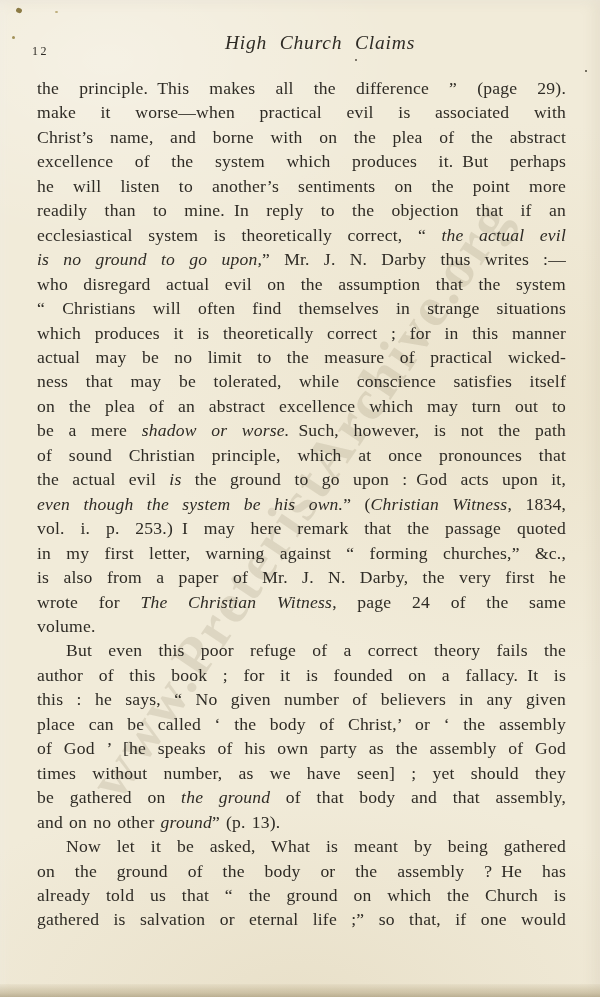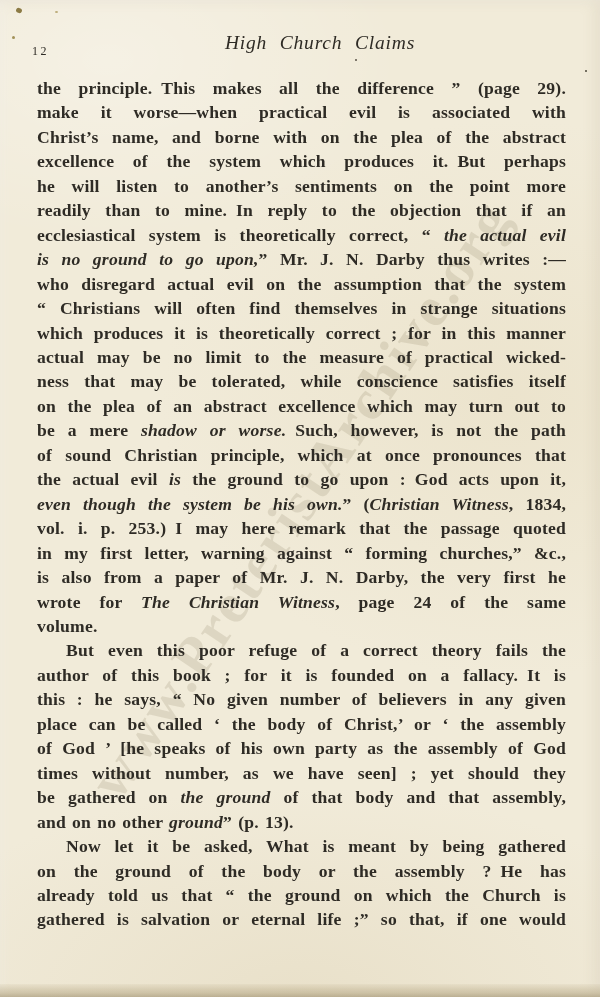--- a/index.html
+++ b/index.html
@@ -61,21 +61,20 @@
     width: 529px;
     font-size: 17.6px;
     line-height: 24.45px;
     letter-spacing: 0.2px;
     word-spacing: 1.5px;
     z-index: 2;
   }
   .line {
     text-align: justify;
     text-align-last: justify;
-    font-weight: bold;
   }
   .line.noj { text-align: left; text-align-last: auto; }
   .line.ind { text-indent: 29px; }
   .it { font-style: italic; }
   .speck { position: absolute; border-radius: 50%; z-index: 3; }
   .speck.s1 { left: 16px; top: 8px;  width: 6px; height: 5px; background: #8c7b45; transform: rotate(20deg); }
   .speck.s2 { left: 12px; top: 36px; width: 3px; height: 3px; background: #a29158; }
   .speck.s3 { left: 55px; top: 11px; width: 3px; height: 2px; background: #bcac79; }
   .speck.s4 { left: 585px; top: 70px; width: 2px; height: 2px; background: #4d473a; }
   .speck.s5 { left: 355px; top: 59px; width: 2px; height: 2px; background: #5a5347; }

